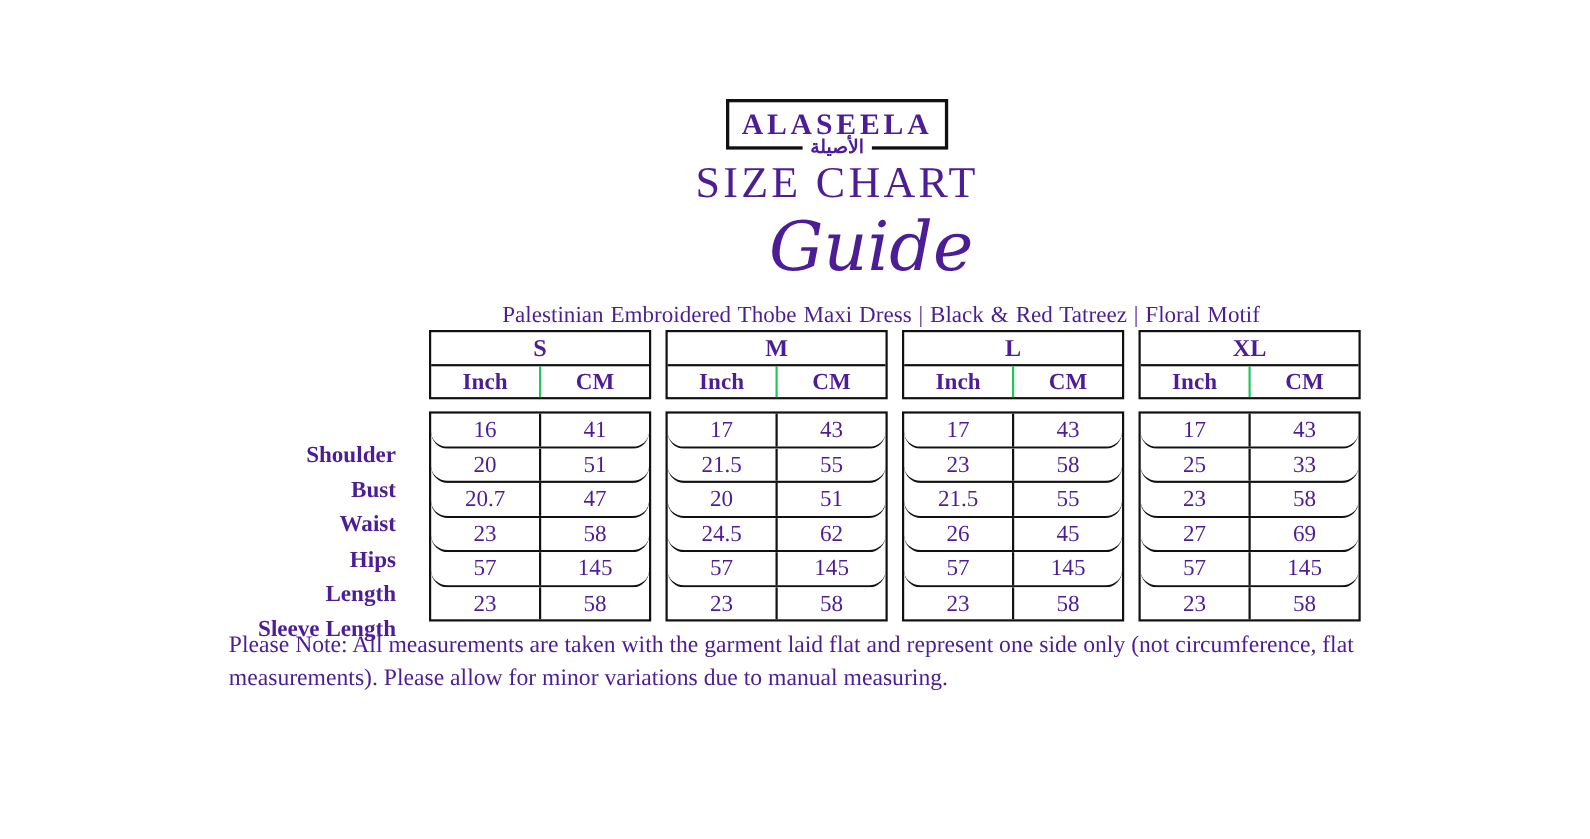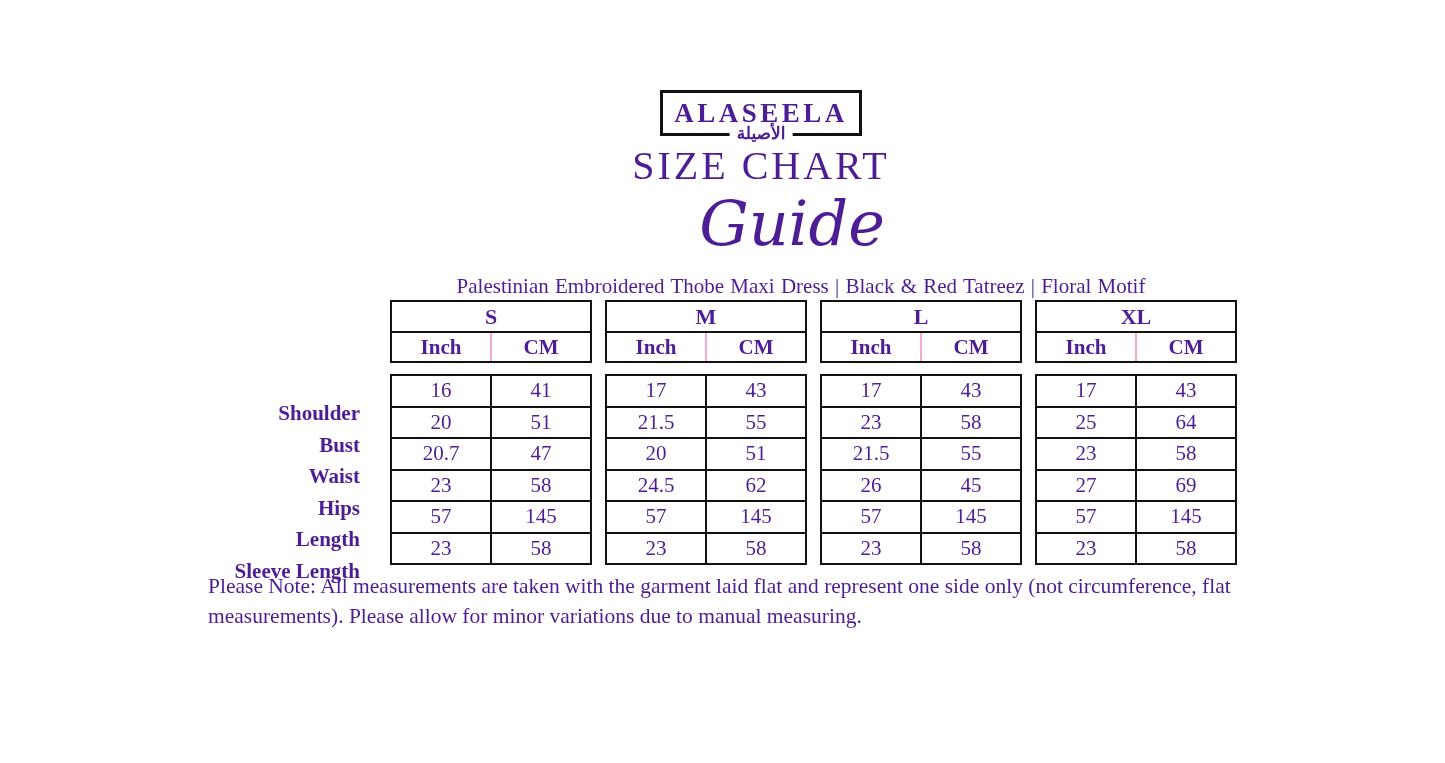--- a/index.html
+++ b/index.html
@@ -128,28 +128,29 @@
   }
   .units-row { display: flex; }
   .unit-cell {
     flex: 1;
     height: 28px;
     line-height: 28px;
     text-align: center;
     font-weight: 700;
     font-size: 21px;
   }
-  .unit-cell.inch { border-right: 2px solid #f9a8d4; }
+  .unit-cell.inch { border-right: 2px solid #22c55e; }
   .group-body {
     border: 2px solid #111111;
     margin-top: 11px;
   }
   .body-row {
     display: flex;
     border-bottom: 2px solid #111111;
+    border-radius: 15px;
   }
   .body-row:last-child { border-bottom: none; }
   .cell {
     flex: 1;
     height: 29.5px;
     line-height: 29.5px;
     text-align: center;
     font-size: 21px;
   }
   .cell.inch { border-right: 2px solid #111111; }
@@ -307,21 +308,21 @@
           <div class="unit-cell">CM</div>
         </div>
       </div>
       <div class="group-body">
         <div class="body-row">
           <div class="cell inch">17</div>
           <div class="cell">43</div>
         </div>
         <div class="body-row">
           <div class="cell inch">25</div>
-          <div class="cell">64</div>
+          <div class="cell">33</div>
         </div>
         <div class="body-row">
           <div class="cell inch">23</div>
           <div class="cell">58</div>
         </div>
         <div class="body-row">
           <div class="cell inch">27</div>
           <div class="cell">69</div>
         </div>
         <div class="body-row">

